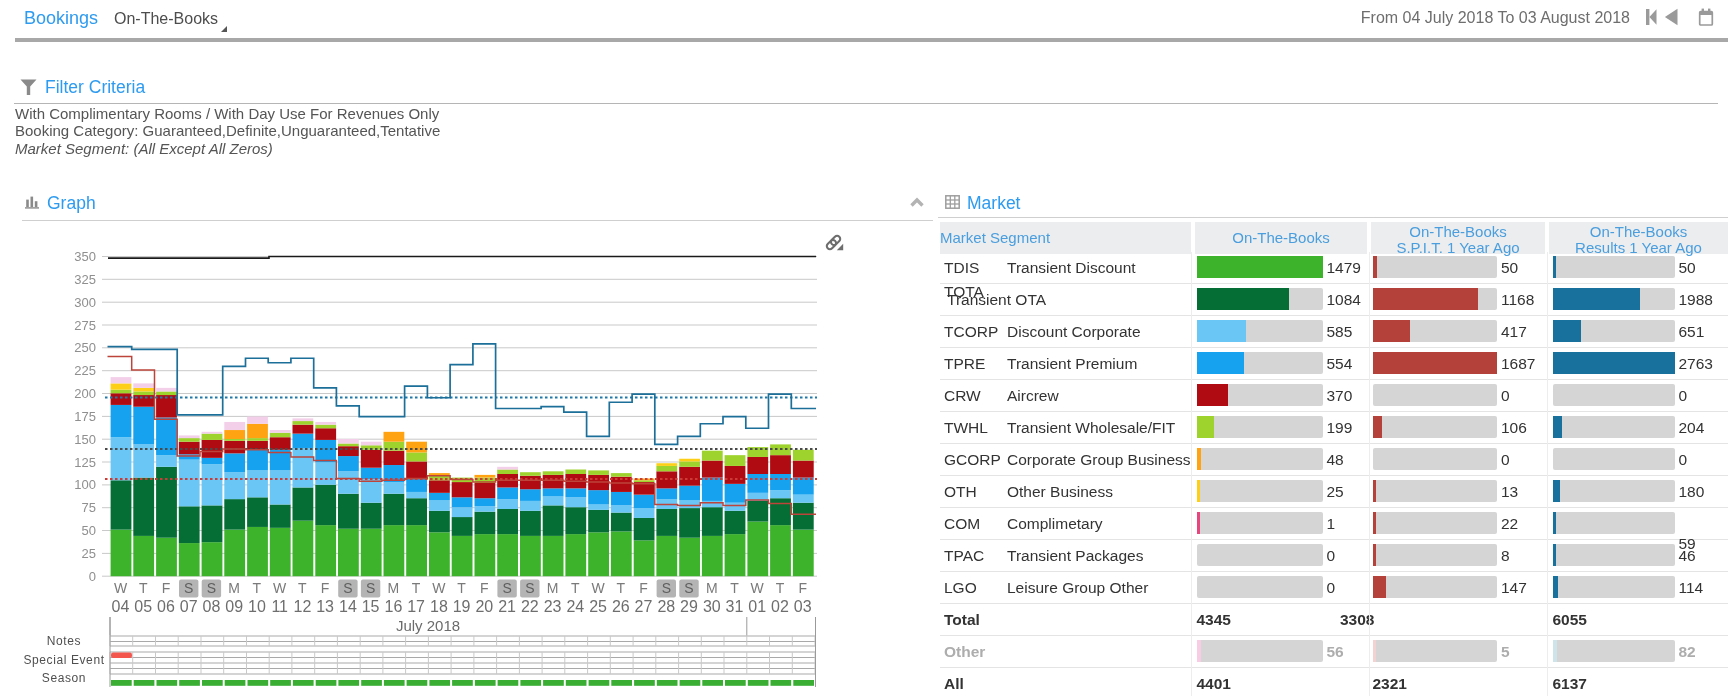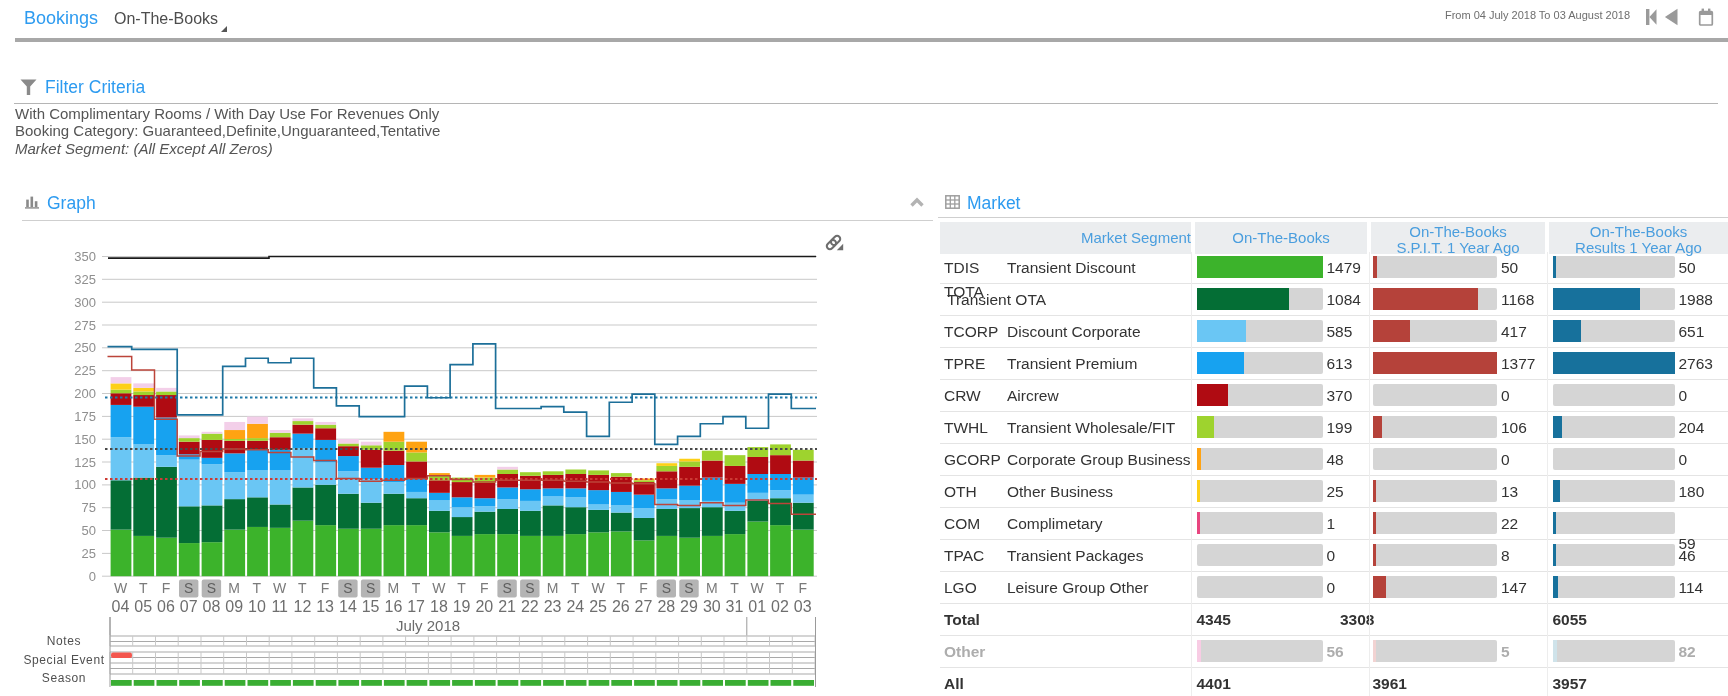--- a/index.html
+++ b/index.html
@@ -7,21 +7,21 @@
 .abs { position:absolute; }
 .lt { position:absolute; font-size:15.5px; color:#333; transform:translateY(-50%); white-space:nowrap; }
 .lt.b { font-weight:bold; }
 .lt.g { color:#adadad; }
 </style>
 </head>
 <body>
 <div class="abs" style="left:24px;top:8px;font-size:18px;color:#2d9bf0">Bookings</div>
 <div class="abs" style="left:114px;top:10px;font-size:16px;color:#4d4d4d">On-The-Books</div>
 <div class="abs" style="left:221px;top:26px;width:0;height:0;border-left:6px solid transparent;border-bottom:6px solid #555"></div>
-<div class="abs" style="right:98px;top:9px;font-size:11px;color:#6e6e6e">From 04 July 2018 To 03 August 2018</div>
+<div class="abs" style="right:98px;top:9px;font-size:16px;color:#6e6e6e">From 04 July 2018 To 03 August 2018</div>
 
 <svg class="abs" style="left:1645px;top:9px" width="16" height="16" viewBox="0 0 16 16">
   <rect x="1" y="0" width="3.4" height="16" fill="#9a9a9a"></rect>
   <path d="M11.5 0.3 L11.5 15.7 L4.4 8 Z" fill="#9a9a9a"></path>
 </svg>
 
 <svg class="abs" style="left:1664px;top:8px" width="14" height="18" viewBox="0 0 14 18">
   <path d="M13.5 0.7 L13.5 17.3 L0.9 9 Z" fill="#9a9a9a"></path>
 </svg>
 
@@ -493,21 +493,21 @@
 <text x="64" y="682" text-anchor="middle" font-size="12" fill="#4f4f4f" letter-spacing="0.6">Season</text>
 <g transform="translate(833.5,242.5) rotate(-45)" stroke="#6e6e6e" stroke-width="2.1" fill="none">
 <rect x="-8.2" y="-3.1" width="10.5" height="6.2" rx="3.1"></rect>
 <rect x="-2.3" y="-3.1" width="10.5" height="6.2" rx="3.1"></rect>
 </g>
 <polygon points="836.8,250.2 843.2,250.2 843.2,243.8" fill="#6e6e6e"></polygon>
 </svg>
 
 <div class="abs" style="left:938px;top:217px;width:790px;height:1px;background:#cfcfcf"></div>
 <div style="position:absolute;left:940px;top:222px;width:251px;height:32px;background:#ebedef"></div>
-<div style="position:absolute;left:940px;top:222px;width:251px;height:32px;line-height:32px;text-align:right;font-size:15px;color:#4a9ede">Market Segment</div>
+<div style="position:absolute;left:940px;top:222px;width:251px;height:32px;line-height:32px;text-align:left;font-size:15px;color:#4a9ede">Market Segment</div>
 <div style="position:absolute;left:1195px;top:222px;width:172px;height:32px;background:#ebedef"></div>
 <div style="position:absolute;left:1195px;top:222px;width:172px;height:32px;line-height:32px;text-align:center;font-size:15px;color:#4a9ede">On-The-Books</div>
 <div style="position:absolute;left:1371px;top:222px;width:174px;height:32px;background:#ebedef"></div>
 <div style="position:absolute;left:1371px;top:221px;width:174px;text-align:center;font-size:15px;line-height:15.5px;padding-top:3px;color:#4a9ede">On-The-Books<br>S.P.I.T. 1 Year Ago</div>
 <div style="position:absolute;left:1549px;top:222px;width:179px;height:32px;background:#ebedef"></div>
 <div style="position:absolute;left:1549px;top:221px;width:179px;text-align:center;font-size:15px;line-height:15.5px;padding-top:3px;color:#4a9ede">On-The-Books<br>Results 1 Year Ago</div>
 <div style="position:absolute;left:940px;top:283px;width:788px;height:1px;background:#e4e4e4"></div>
 <div class="lt" style="left:944px;top:268.0px">TDIS</div>
 <div class="lt" style="left:1007px;top:268.0px">Transient Discount</div>
 <div style="position:absolute;left:1196.5px;top:256.0px;width:126px;height:22px;background:#d5d5d5;border-radius:2px">
@@ -557,22 +557,22 @@
 <div class="lt" style="left:1007px;top:364.0px">Transient Premium</div>
 <div style="position:absolute;left:1196.5px;top:352.0px;width:126px;height:22px;background:#d5d5d5;border-radius:2px">
     <div style="position:absolute;left:0;top:0;width:47.2px;height:22px;background:#17a2f0"></div>
   </div>
 <div style="position:absolute;left:1372.5px;top:352.0px;width:124px;height:22px;background:#d5d5d5;border-radius:2px">
     <div style="position:absolute;left:0;top:0;width:124.0px;height:22px;background:#b5423a"></div>
   </div>
 <div style="position:absolute;left:1552.5px;top:352.0px;width:122px;height:22px;background:#d5d5d5;border-radius:2px">
     <div style="position:absolute;left:0;top:0;width:122.0px;height:22px;background:#17719c"></div>
   </div>
-<div class="lt" style="left:1326.5px;top:364.0px">613</div>
-<div class="lt" style="left:1501px;top:364.0px">1377</div>
+<div class="lt" style="left:1326.5px;top:364.0px">554</div>
+<div class="lt" style="left:1501px;top:364.0px">1687</div>
 <div class="lt" style="left:1678.5px;top:364.0px">2763</div>
 <div style="position:absolute;left:940px;top:411px;width:788px;height:1px;background:#e4e4e4"></div>
 <div class="lt" style="left:944px;top:396.0px">CRW</div>
 <div class="lt" style="left:1007px;top:396.0px">Aircrew</div>
 <div style="position:absolute;left:1196.5px;top:384.0px;width:126px;height:22px;background:#d5d5d5;border-radius:2px">
     <div style="position:absolute;left:0;top:0;width:31.5px;height:22px;background:#b00b12"></div>
   </div>
 <div style="position:absolute;left:1372.5px;top:384.0px;width:124px;height:22px;background:#d5d5d5;border-radius:2px"></div>
 <div style="position:absolute;left:1552.5px;top:384.0px;width:122px;height:22px;background:#d5d5d5;border-radius:2px"></div>
 <div class="lt" style="left:1326.5px;top:396.0px">370</div>
@@ -674,17 +674,17 @@
     <div style="position:absolute;left:0;top:0;width:3.0px;height:22px;background:#f2d3d2"></div>
   </div>
 <div style="position:absolute;left:1552.5px;top:640.0px;width:122px;height:22px;background:#d5d5d5;border-radius:2px">
     <div style="position:absolute;left:0;top:0;width:4.0px;height:22px;background:#cfe3ea"></div>
   </div>
 <div class="lt g b" style="left:1326.5px;top:652.0px">56</div>
 <div class="lt g b" style="left:1501px;top:652.0px">5</div>
 <div class="lt g b" style="left:1678.5px;top:652.0px">82</div>
 <div class="lt b" style="left:944px;top:684.0px">All</div>
 <div class="lt b" style="left:1196.5px;top:684.0px">4401</div>
-<div class="lt b" style="left:1372.5px;top:684.0px">3961</div>
-<div class="lt b" style="left:1552.5px;top:684.0px">3957</div>
+<div class="lt b" style="left:1372.5px;top:684.0px">2321</div>
+<div class="lt b" style="left:1552.5px;top:684.0px">6137</div>
 <div style="position:absolute;left:1191px;top:252px;width:1px;height:444px;background:#ededed"></div>
 <div style="position:absolute;left:1368.5px;top:252px;width:1px;height:444px;background:#ededed"></div>
 <div style="position:absolute;left:1546.5px;top:252px;width:1px;height:444px;background:#ededed"></div>
 
 </body></html>

